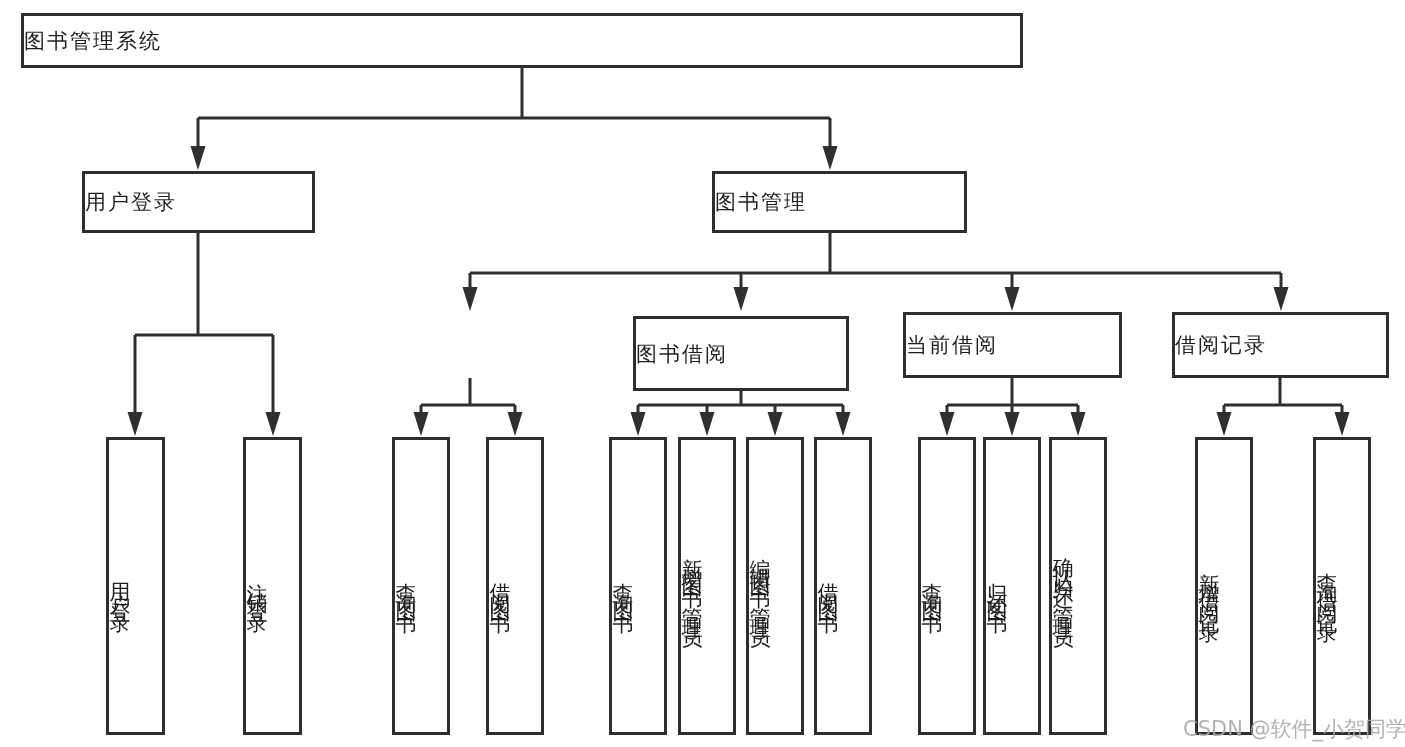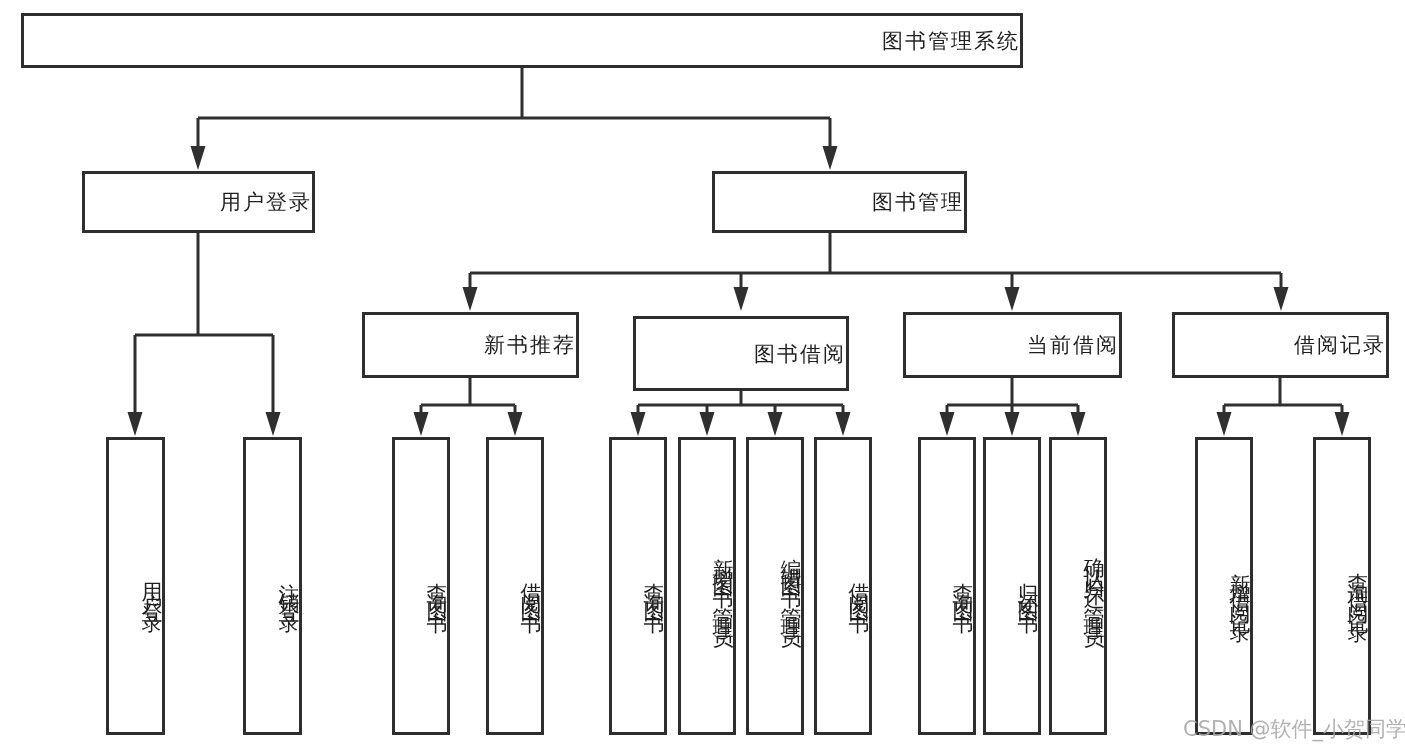--- a/index.html
+++ b/index.html
@@ -11,21 +11,21 @@
     overflow:hidden;
   }
   .connectors{position:absolute;left:0;top:0;width:1405px;height:747px;}
   .box{
     position:absolute;
     box-sizing:border-box;
     background:#ffffff;
     border:3px solid #2e2e2e;
     display:flex;
     align-items:center;
-    justify-content:flex-end;
+    justify-content:flex-start;
   }
   .hlabel{
     font-size:21px;
     letter-spacing:2px;
     color:#1f1f1f;
     white-space:nowrap;
   }
   .vlabel{
     writing-mode:vertical-rl;
     text-orientation:mixed;
@@ -133,23 +133,20 @@
     <span class="hlabel">图书管理系统</span>
   </div>
 
   <div class="box" style="left:82px;top:171px;width:233px;height:62px">
     <span class="hlabel">用户登录</span>
   </div>
   <div class="box" style="left:712px;top:171px;width:255px;height:62px">
     <span class="hlabel">图书管理</span>
   </div>
 
-  <div class="box" style="left:362px;top:312px;width:217px;height:66px">
-    <span class="hlabel">新书推荐</span>
-  </div>
   <div class="box" style="left:633px;top:316px;width:216px;height:75px">
     <span class="hlabel">图书借阅</span>
   </div>
   <div class="box" style="left:1172px;top:312px;width:217px;height:66px">
     <span class="hlabel">借阅记录</span>
   </div>
   <div class="box" style="left:903px;top:312px;width:219px;height:66px">
     <span class="hlabel">当前借阅</span>
   </div>
 

